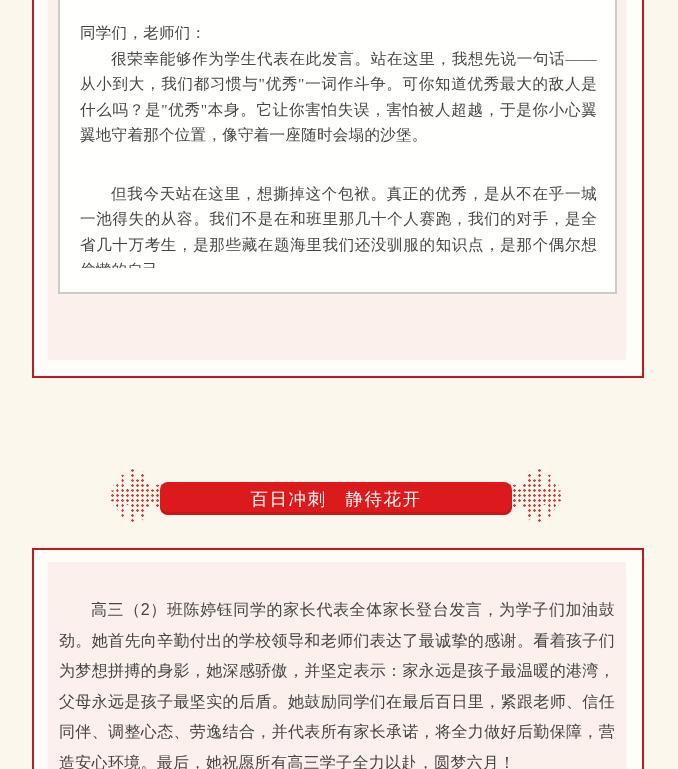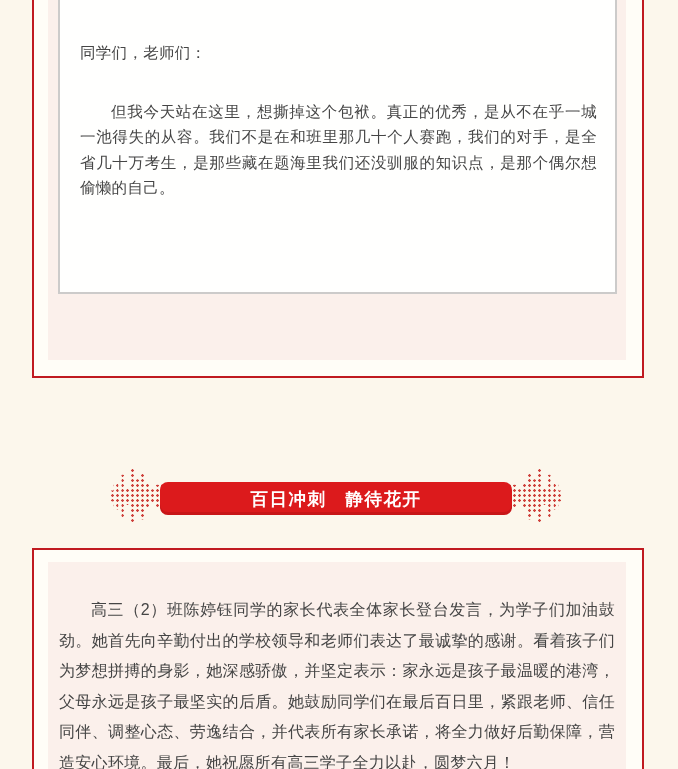--- a/index.html
+++ b/index.html
@@ -25,21 +25,21 @@
   .red-box.top .pink-panel{left:14px;top:0;width:578px;height:394px;}
   .white-box{
     position:absolute;
     box-sizing:border-box;
     left:10px;top:0;
     width:559px;height:328px;
     background:#fffffe;
     border:2px solid #cccbca;
   }
   .clip{
-    margin:72px 18px 0 20px;
+    margin:52px 18px 0 20px;
     height:248px;
     overflow:hidden;
     font-family:Liberation Serif, serif;
   }
   .clip p{
     margin:0;
     font-size:15.5px;
     line-height:25.5px;
     color:#454545;
     letter-spacing:.3px;
@@ -52,21 +52,21 @@
     position:absolute;
     left:160px;top:482px;
     width:352px;height:33px;
     background:#dc1a1c;
     border-radius:8px;
     box-shadow:inset 0 -3px 0 rgba(140,10,10,.25);
     display:flex;align-items:center;justify-content:center;
   }
   .banner span{
     color:#ffffff;
-    font-weight:bold;
+    font-weight:normal;
     font-size:17.5px;
     letter-spacing:1.5px;
     white-space:pre;
   }
   .deco{
     position:absolute;
     top:468px;
     width:52px;height:56px;
     background-image:radial-gradient(circle, rgba(198,35,30,.85) 1.1px, rgba(198,35,30,0) 1.5px);
     background-size:5px 5px;
@@ -89,20 +89,21 @@
 </head>
 <body>
 
 <div class="page">
 
   <section class="red-box top">
     <div class="pink-panel">
       <div class="white-box">
         <div class="clip">
           <p>同学们，老师们：</p>
+          <p class="ind">很荣幸能够作为学生代表在此发言。站在这里，我想先说一句话——从小到大，我们都习惯与"优秀"一词作斗争。可你知道优秀最大的敌人是什么吗？是"优秀"本身。它让你害怕失误，害怕被人超越，于是你小心翼翼地守着那个位置，像守着一座随时会塌的沙堡。</p>
           <p class="ind gap">但我今天站在这里，想撕掉这个包袱。真正的优秀，是从不在乎一城一池得失的从容。我们不是在和班里那几十个人赛跑，我们的对手，是全省几十万考生，是那些藏在题海里我们还没驯服的知识点，是那个偶尔想偷懒的自己。</p>
         </div>
       </div>
     </div>
   </section>
 
   <div class="deco left"></div>
   <div class="banner">
     <span>百日冲刺　静待花开</span>
   </div>

